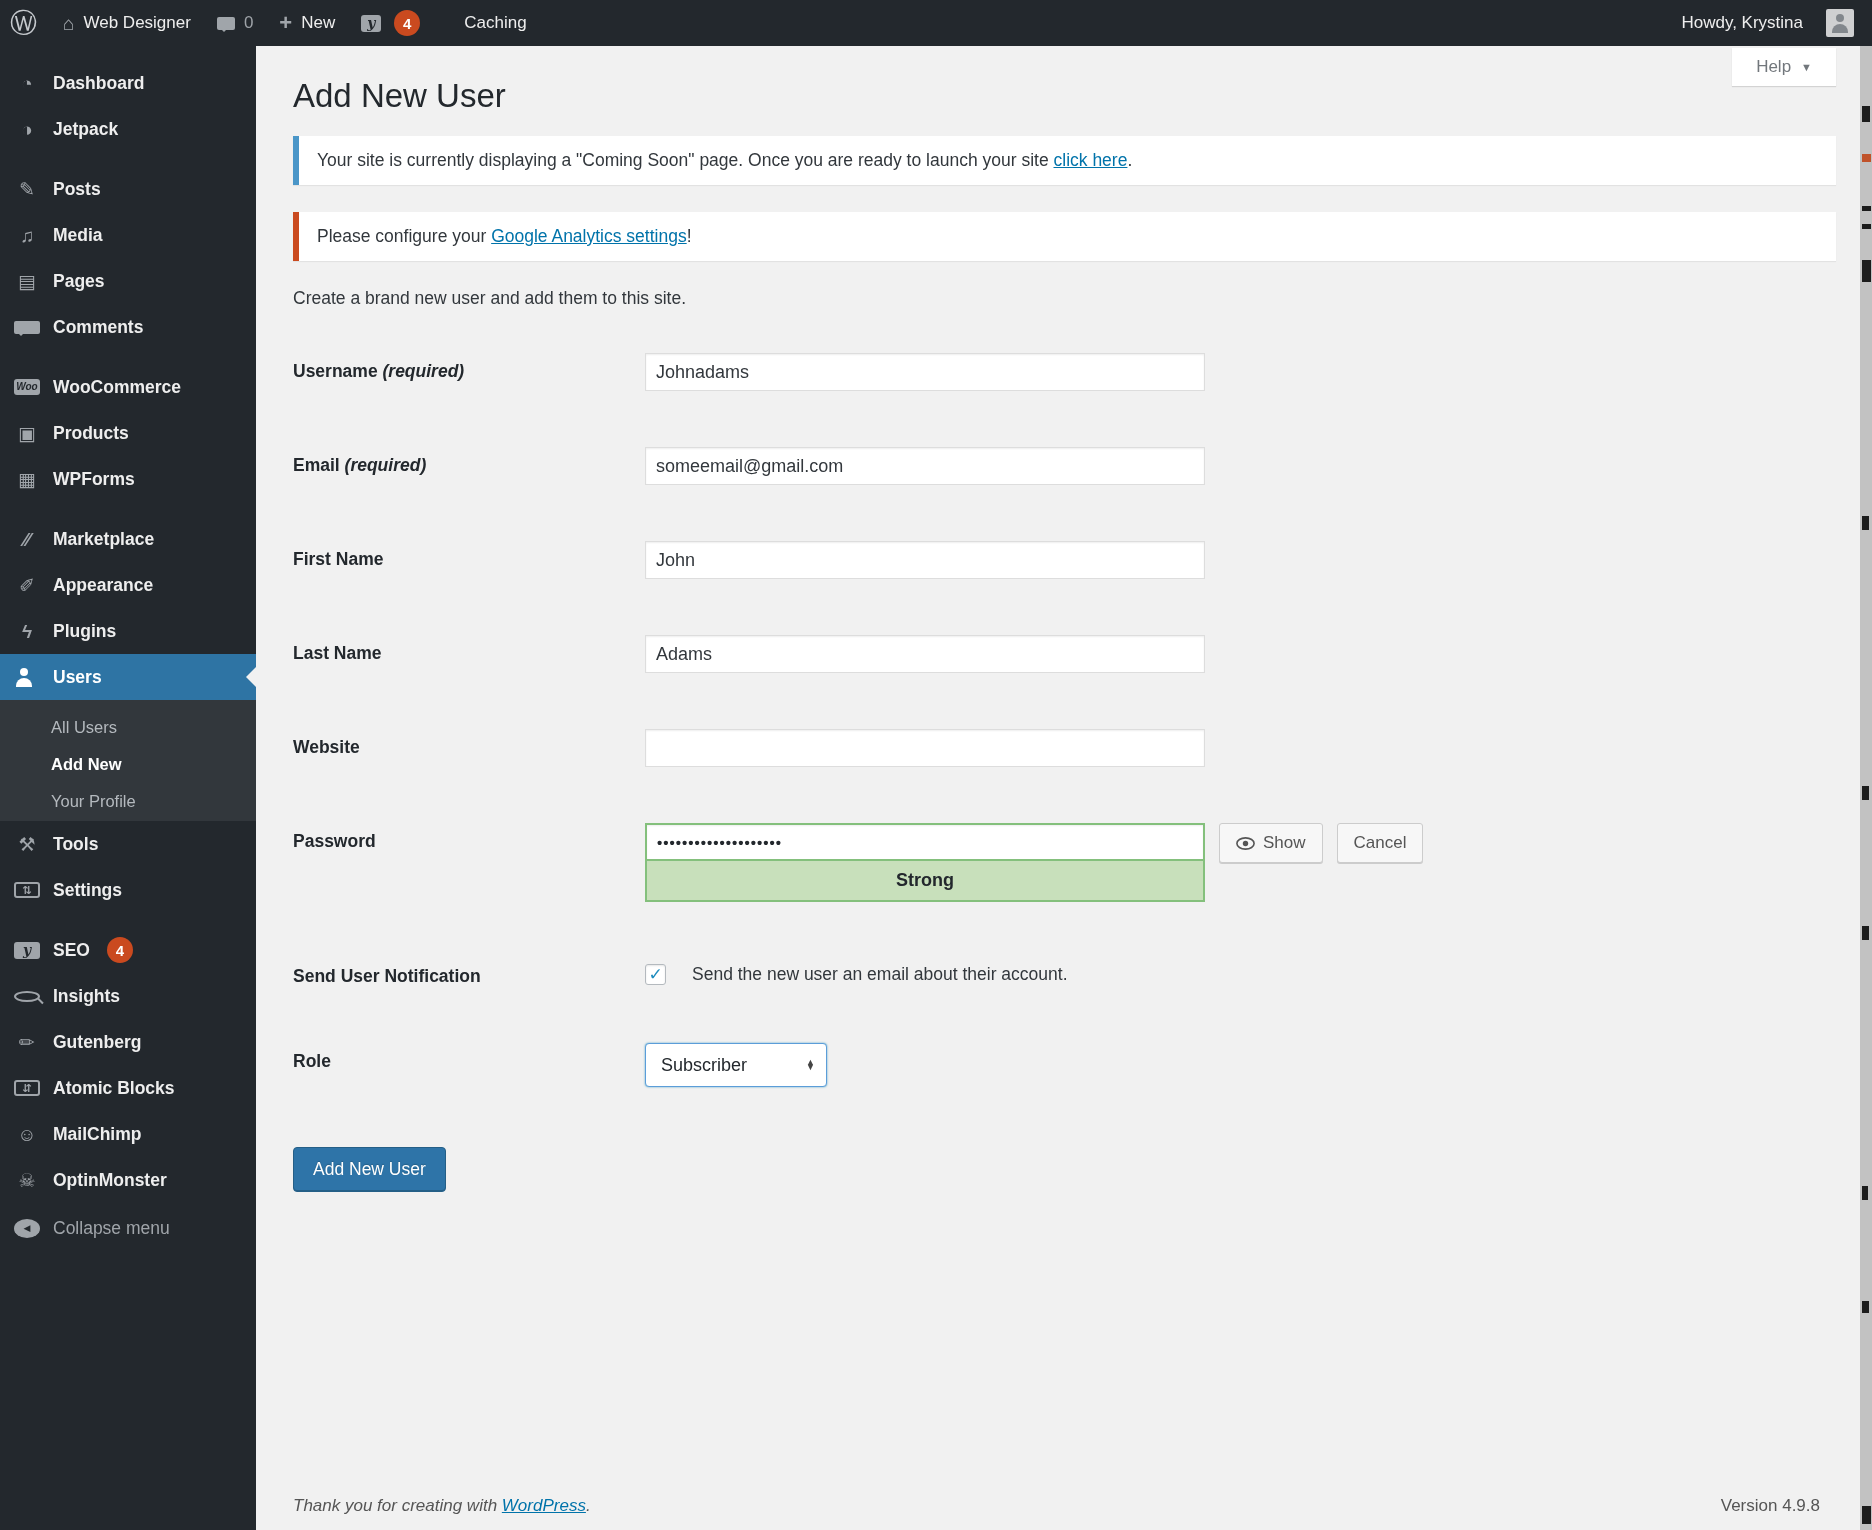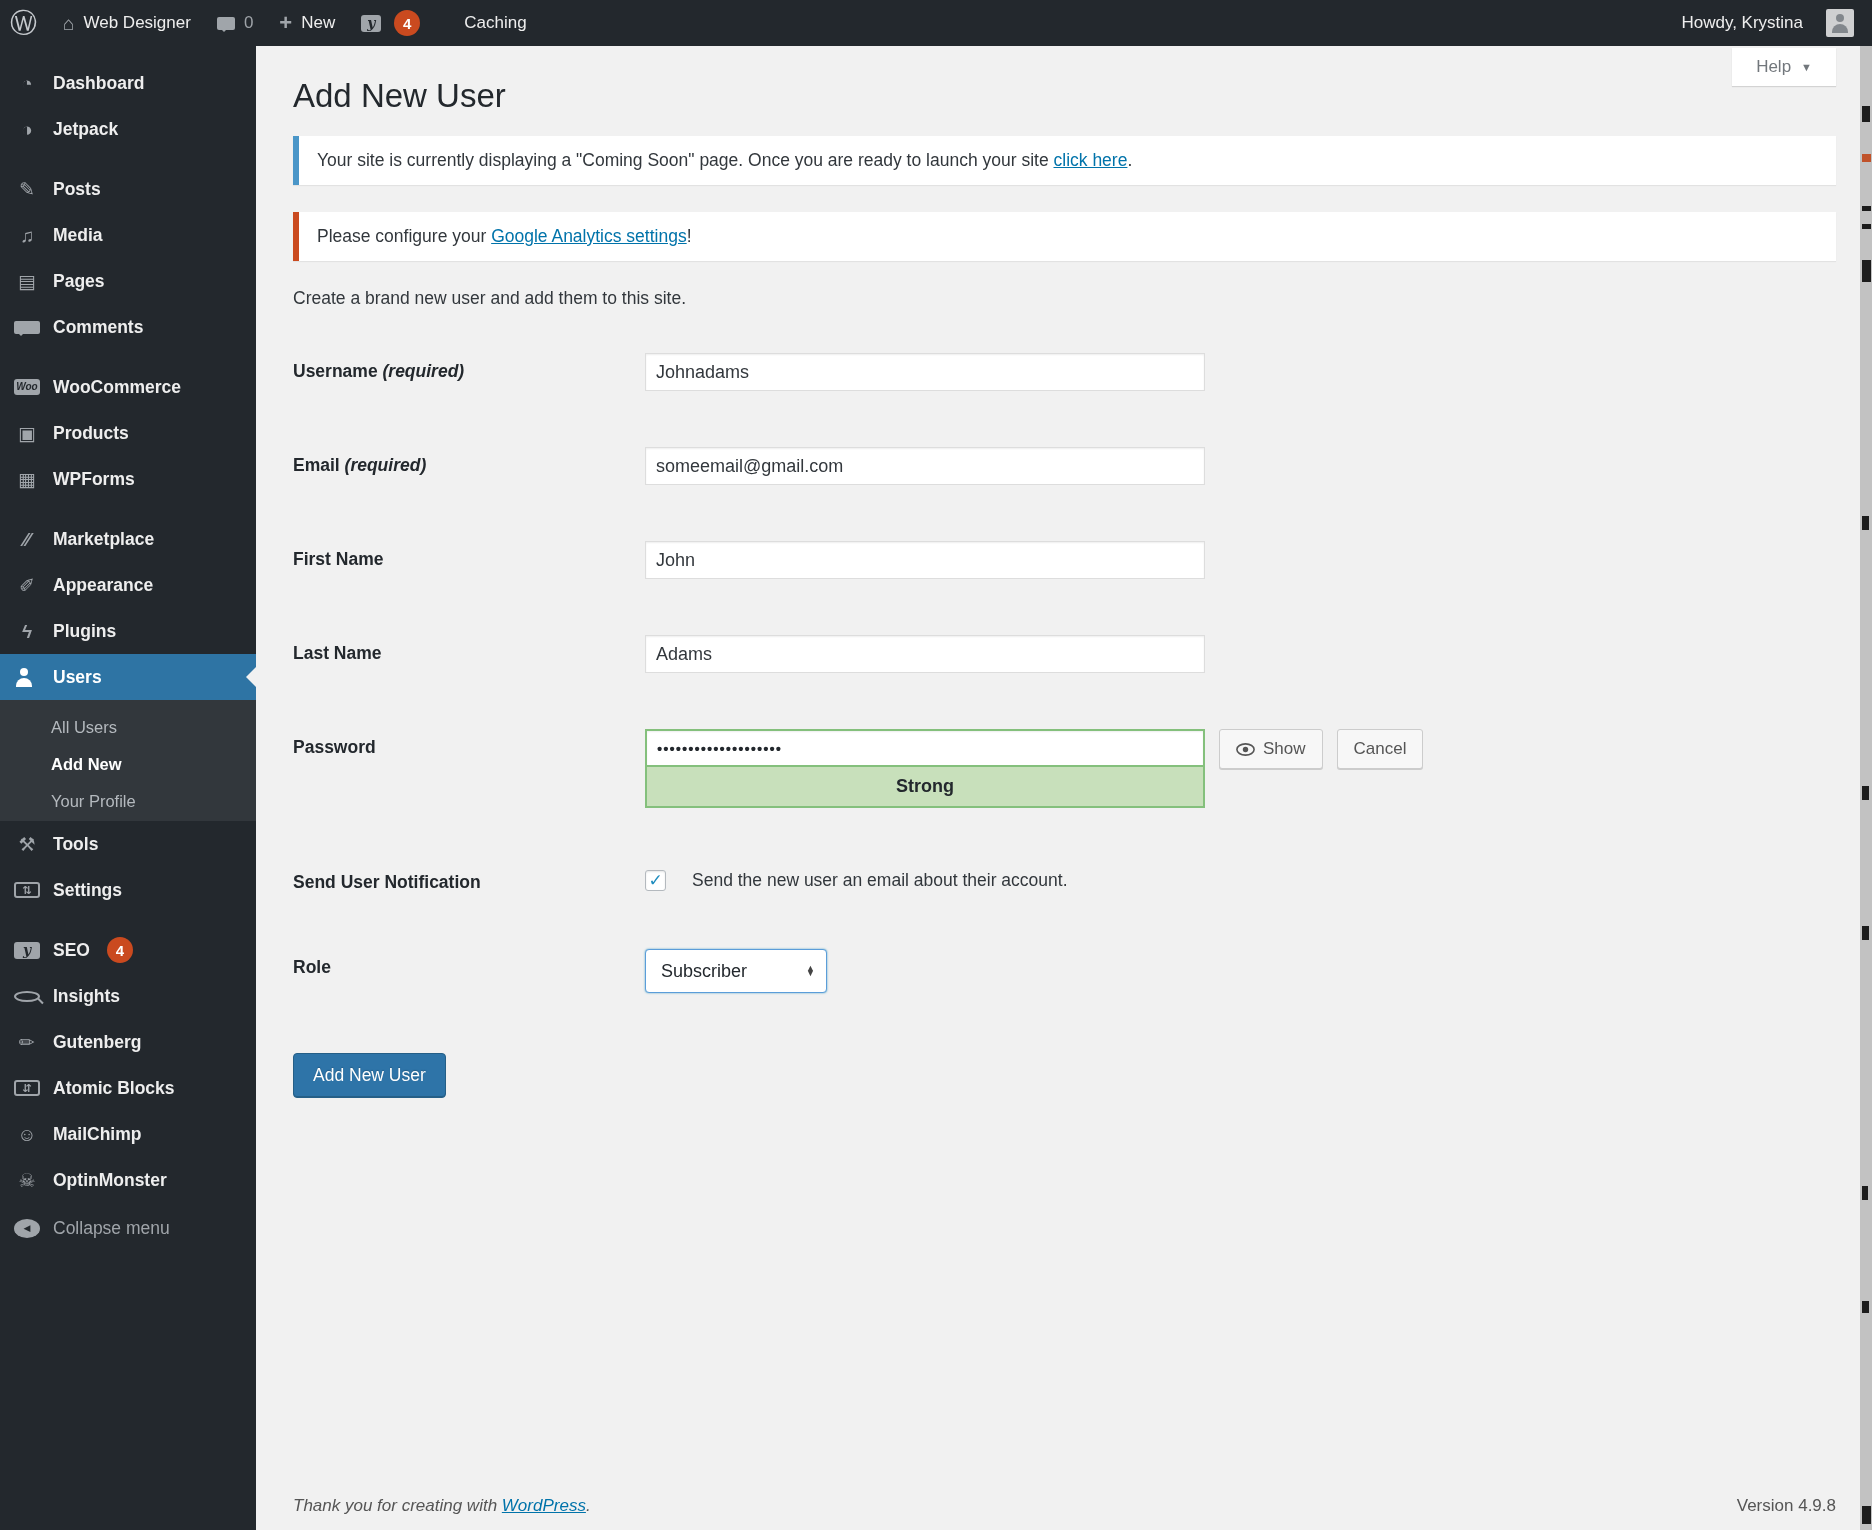--- a/index.html
+++ b/index.html
@@ -146,21 +146,21 @@
   }
   .sel-arrows { position:absolute; right:11px; top:50%; transform:translateY(-50%); display:flex; flex-direction:column; line-height:0.6; }
   .sel-arrows span { font-size:9px; color:#444; }
   .btn-primary {
     background:#2e74a8; border:1px solid #255f87; border-radius:4px; color:#fff;
     padding:11px 19px; font-size:17.5px; cursor:pointer; font-family:inherit;
     box-shadow:inset 0 -1px 0 #255f87; text-shadow:0 -1px 1px #255f87;
   }
   #submit-row { margin-top:60px; }
   #footer {
-    position:absolute; left:37px; right:36px; bottom:14px;
+    position:absolute; left:37px; right:52px; bottom:14px;
     display:flex; justify-content:space-between; font-size:17px; color:#555;
   }
   #footer .thanks { font-style:italic; }
   
   #edge-strip { position:absolute; top:46px; right:0; bottom:0; width:12px; background:#c2c2c2; z-index:50; }
   #edge-strip i { position:absolute; left:2px; background:#1c1c1c; display:block; }
 </style>
 </head>
 <body>
 
@@ -375,20 +375,24 @@
         <label class="flabel">Email <i>(required)</i></label>
         <input class="reg-input" type="text" value="someemail@gmail.com" style="">
       </div>
       <div class="form-row">
         <label class="flabel">First Name</label>
         <input class="reg-input" type="text" value="John" style="">
       </div>
       <div class="form-row">
         <label class="flabel">Last Name</label>
         <input class="reg-input" type="text" value="Adams" style="">
+      </div>
+      <div class="form-row">
+        <label class="flabel">Website</label>
+        <input class="reg-input" type="text" value="" style="">
       </div>
     </div>
 
   <div class="form-row">
     <label class="flabel">Password</label>
     <div class="field-col">
       <div class="pw-wrap">
         <input class="reg-input pw-input" type="text" value="••••••••••••••••••••" style="">
         <div class="pw-meter">Strong</div>
       </div>

